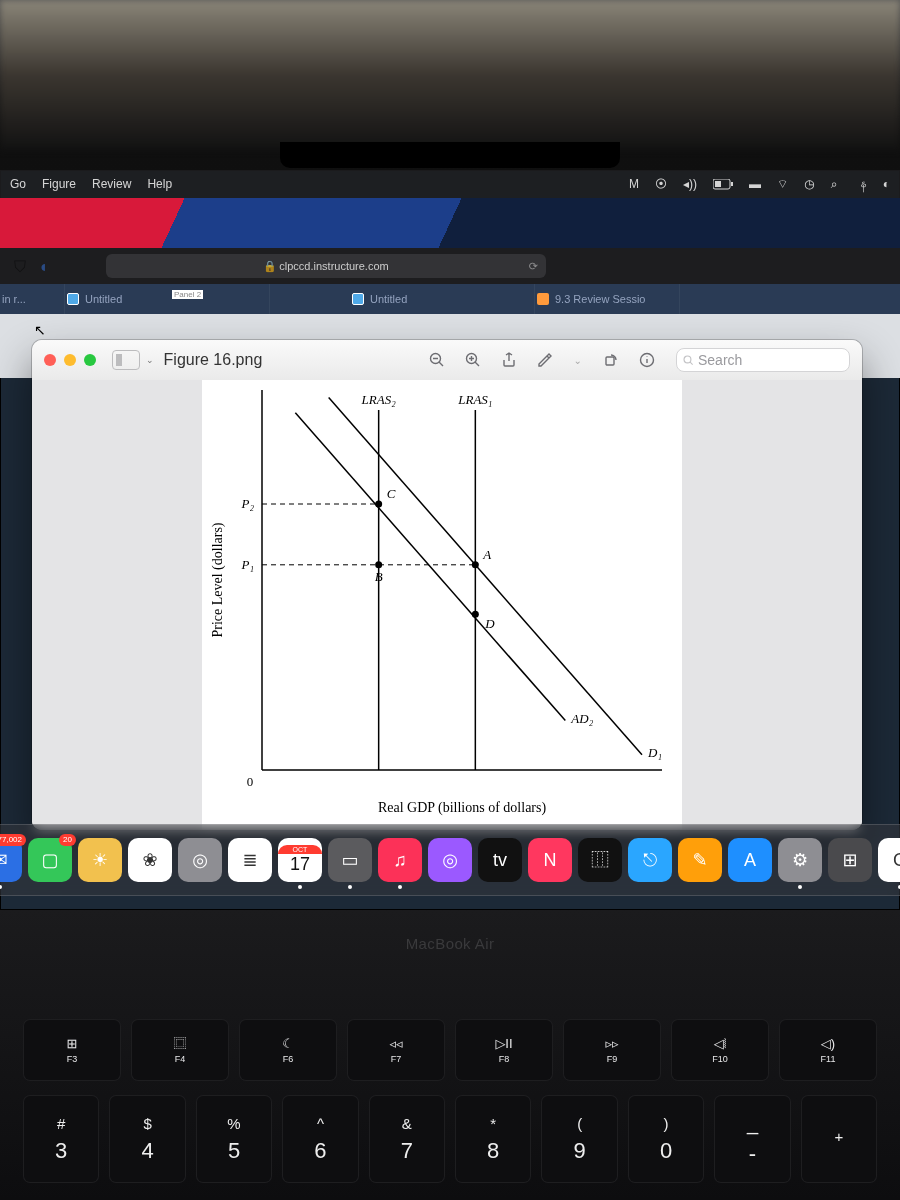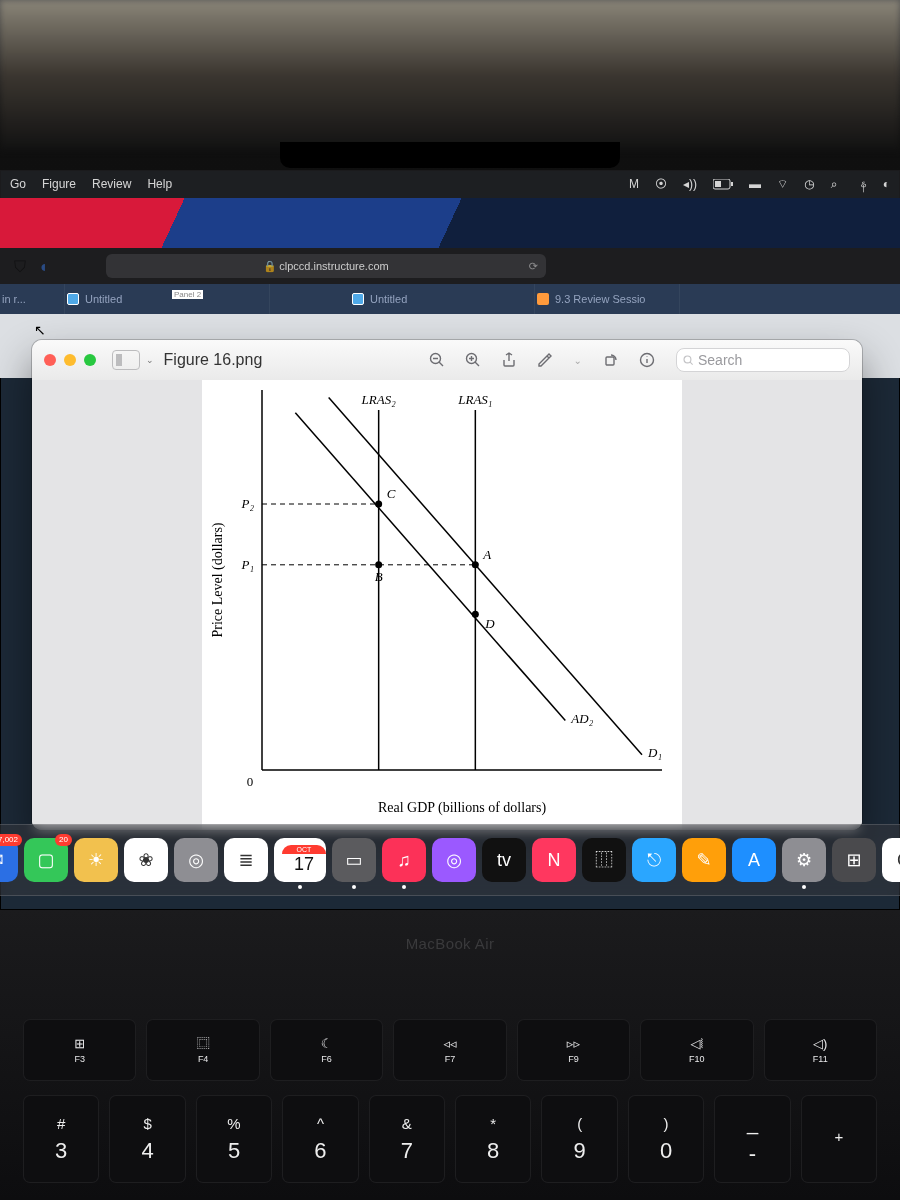--- a/index.html
+++ b/index.html
@@ -236,21 +236,21 @@
       </div>
     </div>
 
     <div class="dock" id="dock">
         <div class="app" style="background: rgb(43, 111, 228); font-size: 18px;">✉︎<span class="badge">77,002</span><span class="dot"></span></div>
         <div class="app" style="background: rgb(52, 199, 89); font-size: 18px;">▢<span class="badge">20</span></div>
         <div class="app" style="background: rgb(242, 193, 78); font-size: 18px;">☀︎</div>
         <div class="app" style="background: rgb(255, 255, 255); color: rgb(51, 51, 51); font-size: 18px;">❀</div>
         <div class="app" style="background: rgb(142, 142, 147); font-size: 18px;">◎</div>
         <div class="app" style="background: rgb(255, 255, 255); color: rgb(51, 51, 51); font-size: 18px;">≣</div>
-        <div class="app" style="background: rgb(255, 255, 255); flex-direction: column; padding-left: 8px;">
+        <div class="app" style="background: rgb(255, 255, 255); flex-direction: column;">
           <div style="background: rgb(255, 59, 48); font-size: 7px; width: 100%; text-align: center; border-radius: 10px 10px 0px 0px; padding: 1px 0px;">OCT</div>
           <div style="color: rgb(17, 17, 17); font-size: 18px; font-weight: 500;">17</div>
           <span class="dot"></span>
         </div>
         <div class="app" style="background: rgb(91, 91, 94); font-size: 18px;">▭<span class="dot"></span></div>
         <div class="app" style="background: rgb(252, 49, 88); font-size: 18px;">♫<span class="dot"></span></div>
         <div class="app" style="background: rgb(155, 89, 255); font-size: 18px;">◎</div>
         <div class="app" style="background: rgb(17, 17, 17); font-size: 18px;">tv</div>
         <div class="app" style="background: rgb(255, 55, 95); font-size: 18px;">N</div>
         <div class="app" style="background: rgb(17, 17, 17); font-size: 18px;">⿲</div>
@@ -277,20 +277,24 @@
       </div>
       <div class="fnkey">
         <div class="gly">☾</div>
         <div>F6</div>
       </div>
       <div class="fnkey">
         <div class="gly">◃◃</div>
         <div>F7</div>
       </div>
       <div class="fnkey">
+        <div class="gly">▷II</div>
+        <div>F8</div>
+      </div>
+      <div class="fnkey">
         <div class="gly">▹▹</div>
         <div>F9</div>
       </div>
       <div class="fnkey">
         <div class="gly">◁⦚</div>
         <div>F10</div>
       </div>
       <div class="fnkey">
         <div class="gly">◁)</div>
         <div>F11</div>

